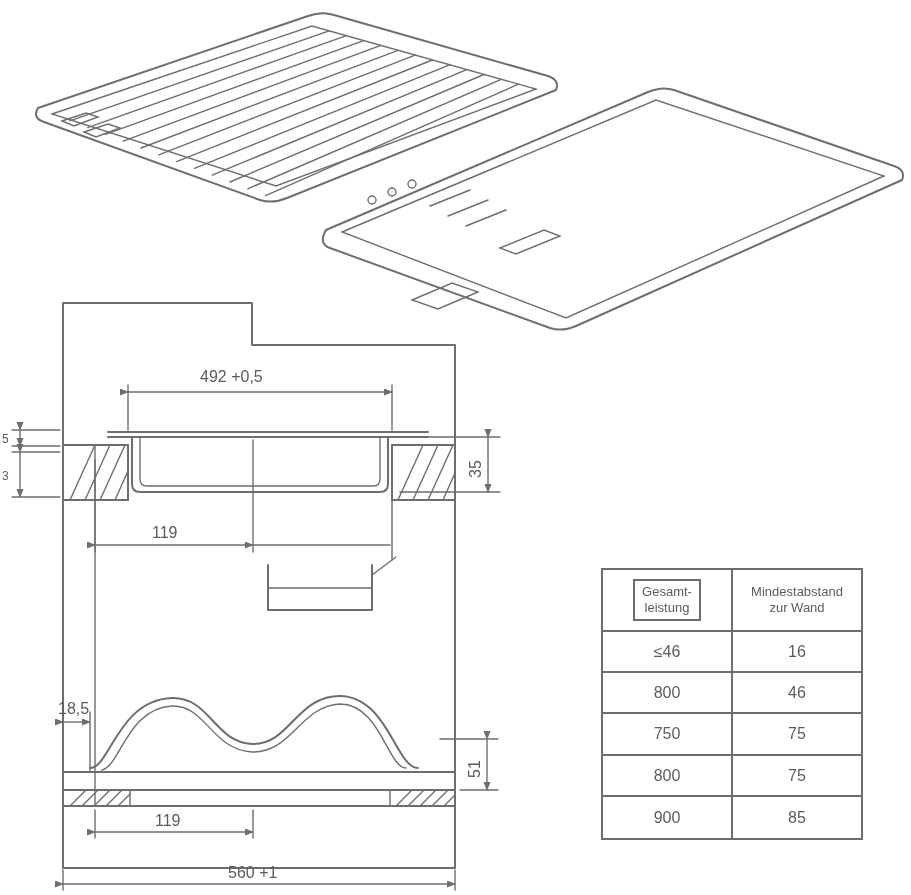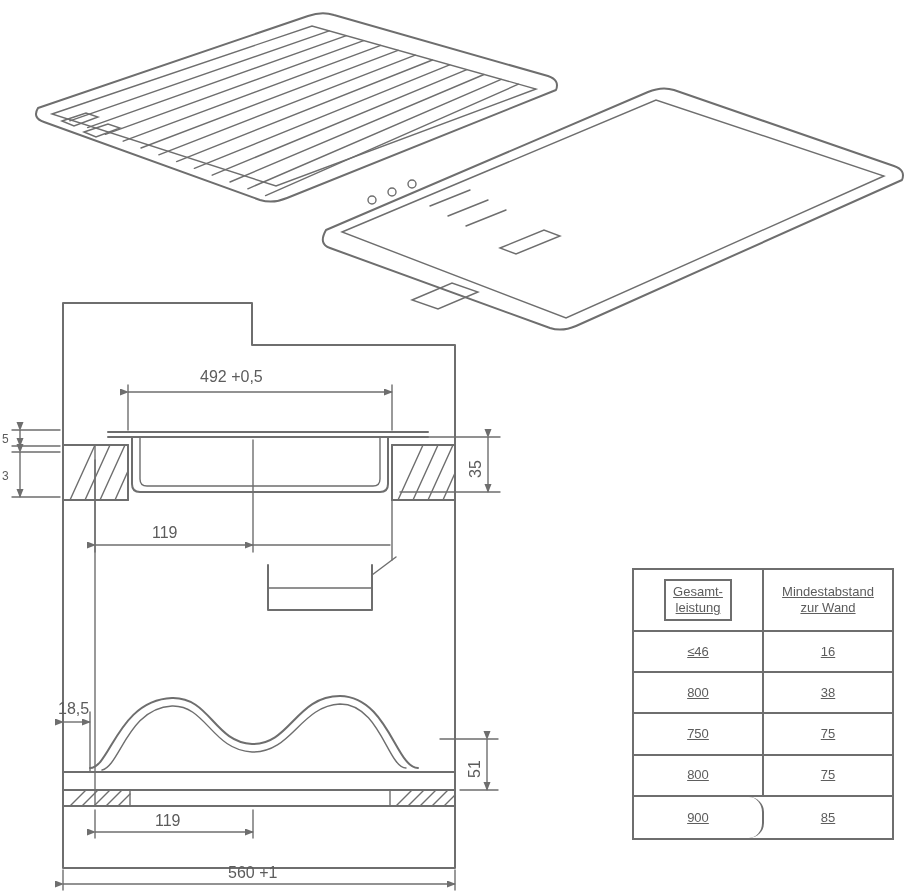--- a/index.html
+++ b/index.html
@@ -5,31 +5,31 @@
   html,body{margin:0;padding:0;background:#ffffff;}
   #stage{position:relative;width:911px;height:895px;background:#ffffff;overflow:hidden;
          font-family:"Liberation Sans", sans-serif;color:#5e5e5e;}
   svg{position:absolute;left:0;top:0;}
   svg text{fill:#5c5c5c;font-family:"Liberation Sans", sans-serif;font-size:16px;}
   svg .small{font-size:12px;}
   .line{stroke:#6e6e6e;stroke-width:2;fill:none;stroke-linecap:round;stroke-linejoin:round;}
   .thin{stroke:#6e6e6e;stroke-width:1.4;fill:none;stroke-linecap:round;}
   .dim{stroke:#6e6e6e;stroke-width:1.4;fill:none;}
   
-  #spec-table{position:absolute;left:632px;top:568px;width:262px;height:272px;
+  #spec-table{position:absolute;left:601px;top:568px;width:262px;height:272px;
       border:2px solid #6e6e6e;box-sizing:border-box;display:grid;
-      grid-template-columns:130px 1fr;grid-template-rows:62px repeat(5,1fr);text-decoration:underline;}
+      grid-template-columns:130px 1fr;grid-template-rows:62px repeat(5,1fr);}
   #spec-table .cell{border-right:2px solid #6e6e6e;border-bottom:2px solid #6e6e6e;
       display:flex;align-items:center;justify-content:center;text-align:center;
       font-size:14px;line-height:1.2;color:#5c5c5c;white-space:pre-line;box-sizing:border-box;}
   #spec-table .cell:nth-child(2n){border-right:none;}
-  #spec-table .cell.last{border-bottom:none;border-radius:15px;}
+  #spec-table .cell.last{border-bottom:none;}
   #spec-table .hdr{font-size:13px;}
   #spec-table .hdr .inner-box{border:2px solid #6e6e6e;padding:3px 7px;}
-  #spec-table .val{font-size:13px;}
+  #spec-table .val{font-size:16px;}
 </style>
 </head>
 <body>
 
 <div id="stage">
 
   <svg width="911" height="895" viewBox="0 0 911 895">
     <defs>
       <marker id="ah" markerWidth="9" markerHeight="8" refX="8" refY="3.5" orient="auto" markerUnits="userSpaceOnUse">
         <path d="M0,0 L9,3.5 L0,7 Z" fill="#6e6e6e"></path>
@@ -209,21 +209,21 @@
     </div>
     <div class="cell hdr">
       <span>Mindestabstand
 zur Wand</span>
     </div>
 
     <div class="cell val">≤46</div>
     <div class="cell val">16</div>
 
     <div class="cell val">800</div>
-    <div class="cell val">38</div>
+    <div class="cell val">46</div>
 
     <div class="cell val">750</div>
     <div class="cell val">75</div>
 
     <div class="cell val">800</div>
     <div class="cell val">75</div>
 
     <div class="cell val last">900</div>
     <div class="cell val last">85</div>
   </div>

